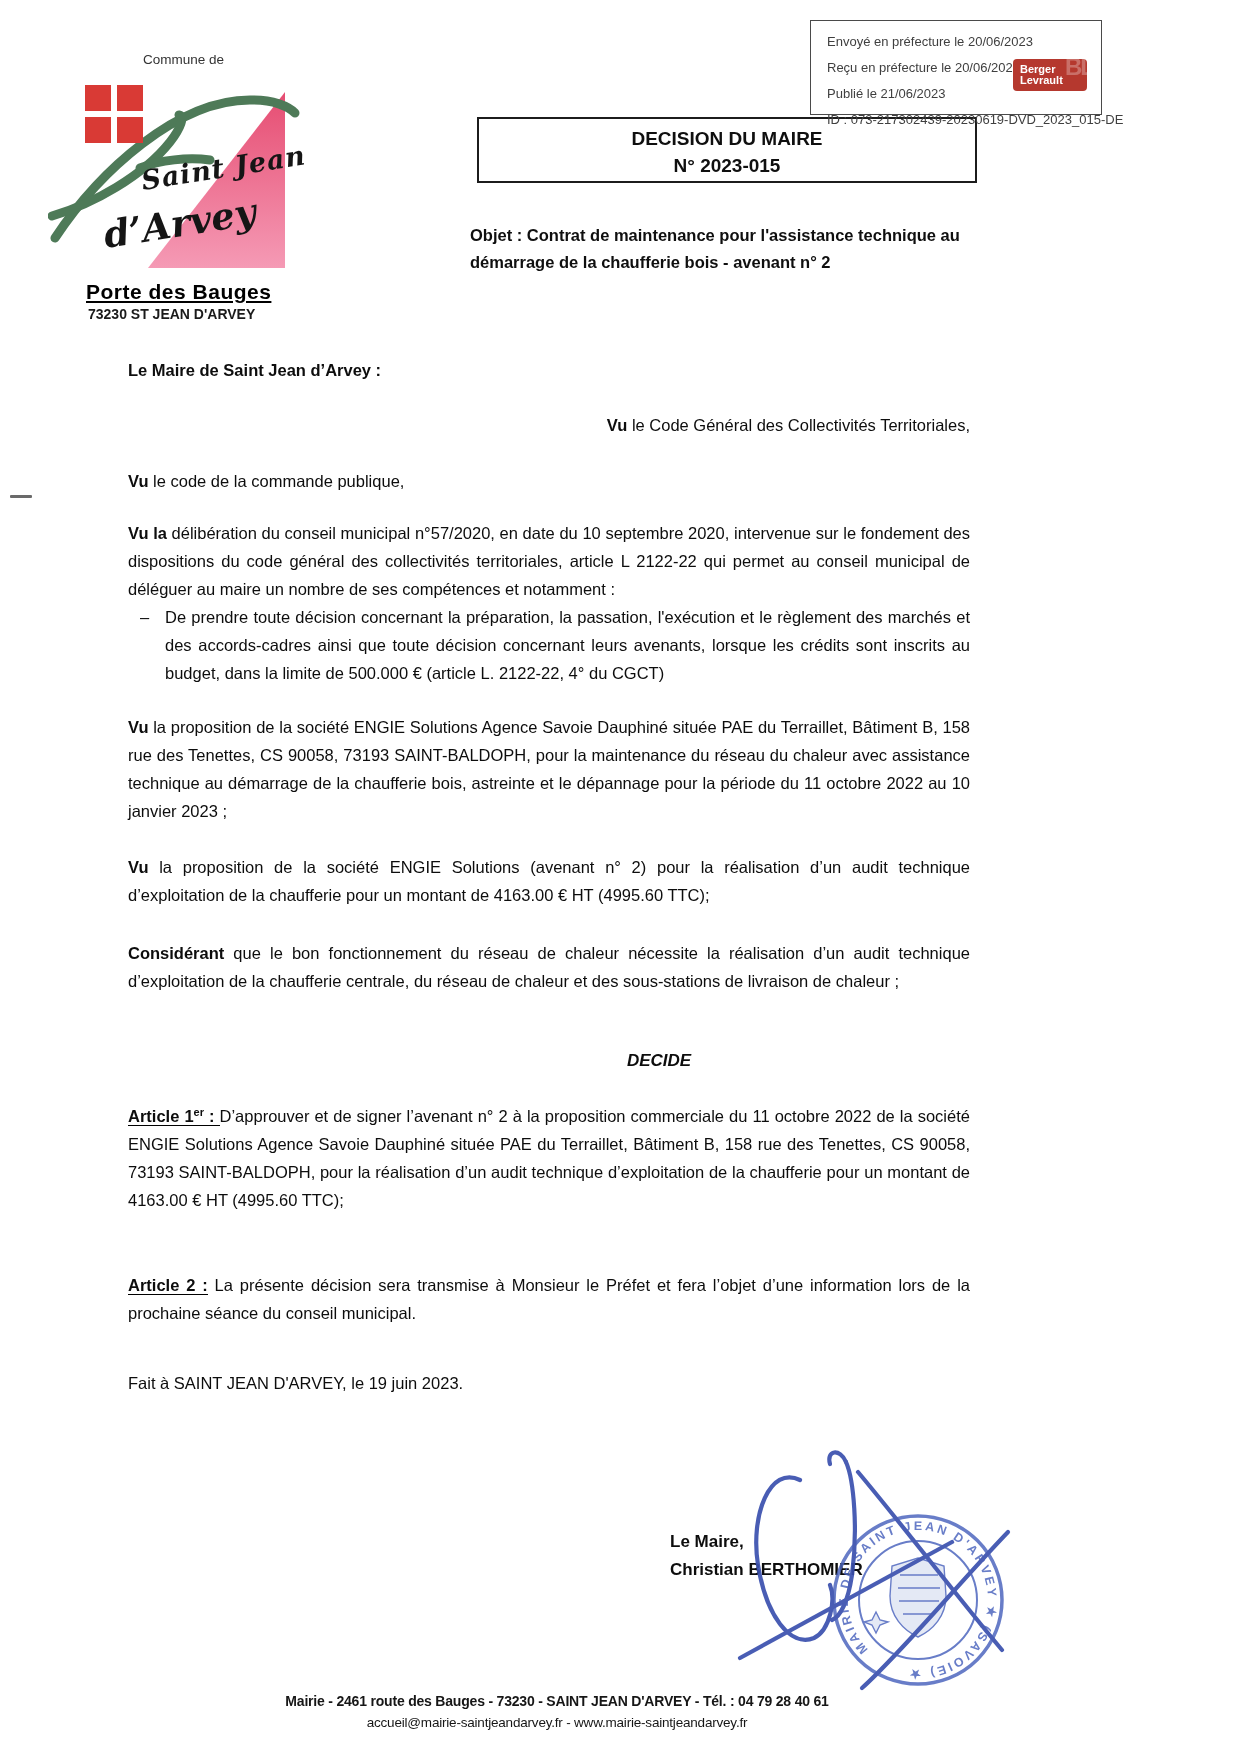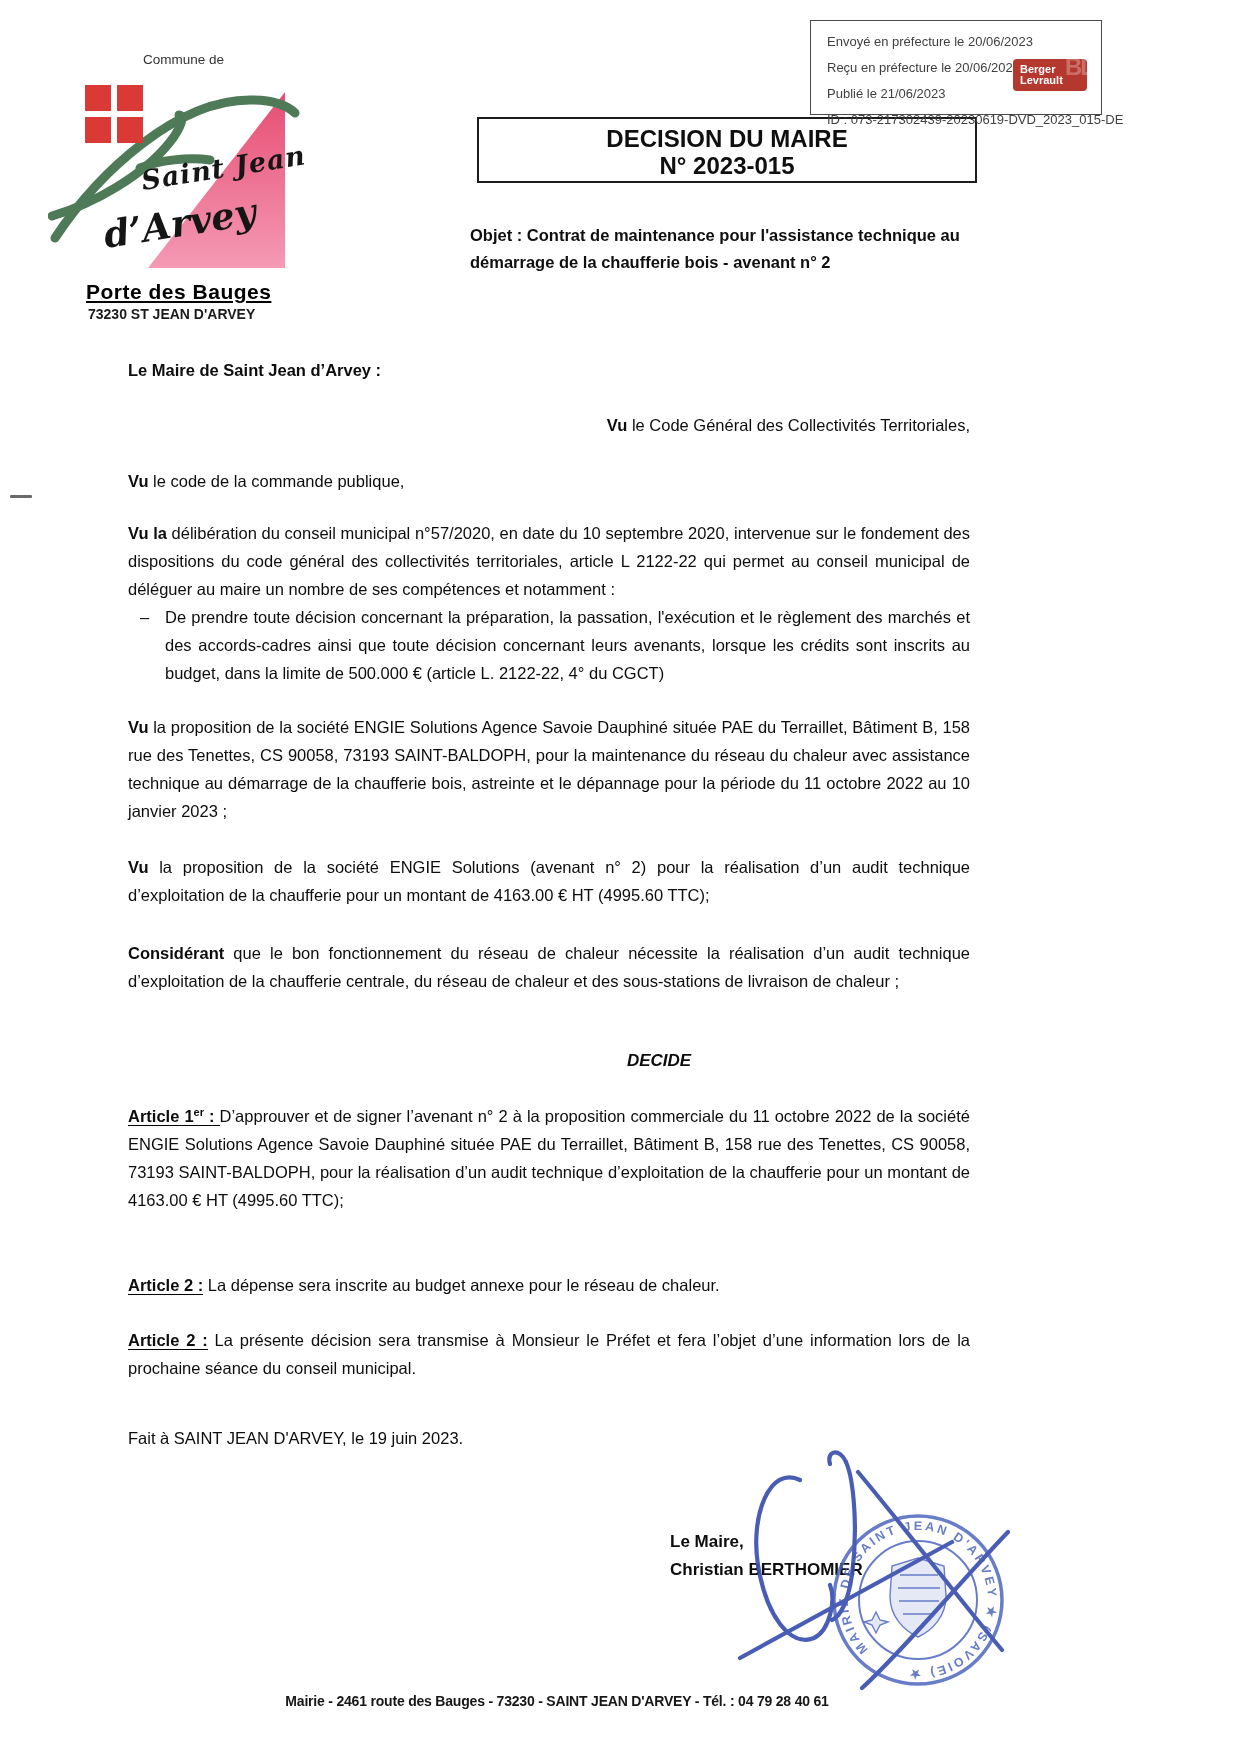--- a/index.html
+++ b/index.html
@@ -21,21 +21,21 @@
     line-height:11px;padding:5px 0 0 7px;box-sizing:border-box;z-index:2;
   }
   .bl-mark{
     position:absolute;right:-6px;top:2px;font-size:24px;font-weight:bold;
     color:rgba(255,255,255,0.28);letter-spacing:-2px;
   }
   
   .title-box{
     position:absolute;left:477px;top:117px;width:500px;height:66px;
     border:2px solid #1c1c1c;z-index:2;text-align:center;box-sizing:border-box;
-    padding-top:6px;font-weight:bold;font-size:24px;line-height:27px;color:#0f0f0f;
+    padding-top:6px;font-weight:bold;font-size:19px;line-height:27px;color:#0f0f0f;
   }
   
   .commune-label{position:absolute;left:143px;top:52px;font-size:13.5px;color:#333;z-index:1;}
   .logo-svg{position:absolute;left:48px;top:78px;width:260px;height:205px;z-index:1;}
   .tagline{position:absolute;left:86px;top:280px;font-size:21px;font-weight:700;letter-spacing:0.5px;color:#000000;text-decoration:underline;}
   .postal{position:absolute;left:88px;top:306px;font-size:14px;font-weight:bold;color:#1a1a1a;}
   
   .objet{
     position:absolute;left:470px;top:222px;width:555px;
     font-weight:bold;font-size:16.5px;line-height:27px;color:#0f0f0f;
@@ -142,21 +142,20 @@
     <p class="b-vu4 just"><span class="b">Vu</span><span> la proposition de la société ENGIE Solutions Agence Savoie Dauphiné située PAE du Terraillet, Bâtiment B, 158 rue des Tenettes, CS 90058, 73193 SAINT-BALDOPH, pour la maintenance du réseau du chaleur avec assistance technique au démarrage de la chaufferie bois, astreinte et le dépannage pour la période du 11 octobre 2022 au 10 janvier 2023 ;</span></p>
 
     <p class="b-vu5 just"><span class="b">Vu</span><span> la proposition de la société ENGIE Solutions (avenant n° 2) pour la réalisation d’un audit technique d’exploitation de la chaufferie pour un montant de 4163.00 € HT (4995.60 TTC);</span></p>
 
     <p class="b-considerant just"><span class="b">Considérant</span><span> que le bon fonctionnement du réseau de chaleur nécessite la réalisation d’un audit technique d’exploitation de la chaufferie centrale, du réseau de chaleur et des sous-stations de livraison de chaleur ;</span></p>
 
     <p class="b-decide">DECIDE</p>
 
     <p class="b-article1 just"><span class="b u"><span>Article 1</span><sup>er</sup><span> : </span></span><span>D’approuver et de signer l’avenant n° 2 à la proposition commerciale du 11 octobre 2022 de la société ENGIE Solutions Agence Savoie Dauphiné située PAE du Terraillet, Bâtiment B, 158 rue des Tenettes, CS 90058, 73193 SAINT-BALDOPH, pour la réalisation d’un audit technique d’exploitation de la chaufferie pour un montant de 4163.00 € HT (4995.60 TTC);</span></p>
 
-    <p class="b-article2a"><span class="b u">Article 2 :</span><span> La dépense sera inscrite au budget annexe pour le réseau de chaleur.</span></p>
 
     <p class="b-article2b just"><span class="b u">Article 2 :</span><span> La présente décision sera transmise à Monsieur le Préfet et fera l’objet d’une information lors de la prochaine séance du conseil municipal.</span></p>
 
     <p>Fait à SAINT JEAN D'ARVEY, le 19 juin 2023.</p>
   </div>
 
   <div class="sig-block">
     <div>Le Maire,</div>
     <div>Christian BERTHOMIER</div>
   </div>
@@ -184,15 +183,16 @@
       <path d="M 246 182 C 254 200, 258 250, 252 295 C 248 322, 240 337, 232 340"></path>
       <path d="M 246 182 C 240 168, 226 170, 230 184"></path>
       <path d="M 140 378 L 352 262"></path>
       <path d="M 258 192 C 300 242, 360 320, 402 370"></path>
       <path d="M 408 252 C 360 302, 300 374, 262 408"></path>
     </g>
   </svg>
 
   <div class="footer">
     <div class="footer-l1">Mairie - 2461 route des Bauges - 73230 - SAINT JEAN D'ARVEY - Tél. : 04 79 28 40 61</div>
+    <div class="footer-l2">accueil@mairie-saintjeandarvey.fr  -  www.mairie-saintjeandarvey.fr</div>
   </div>
 
 </div>
 
 </body></html>

